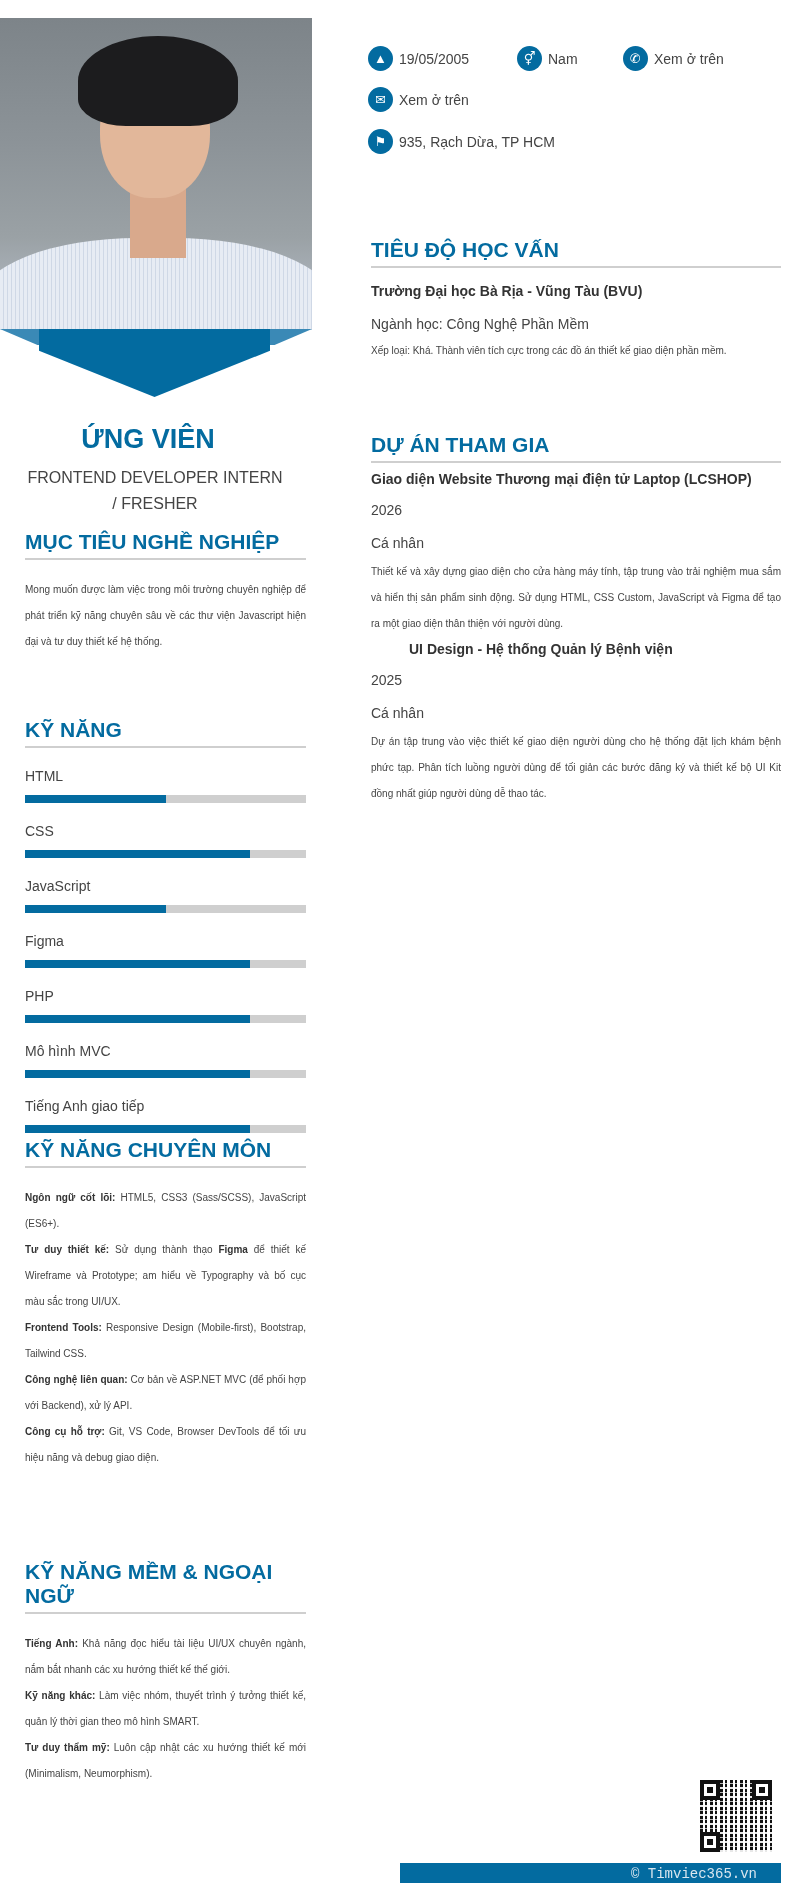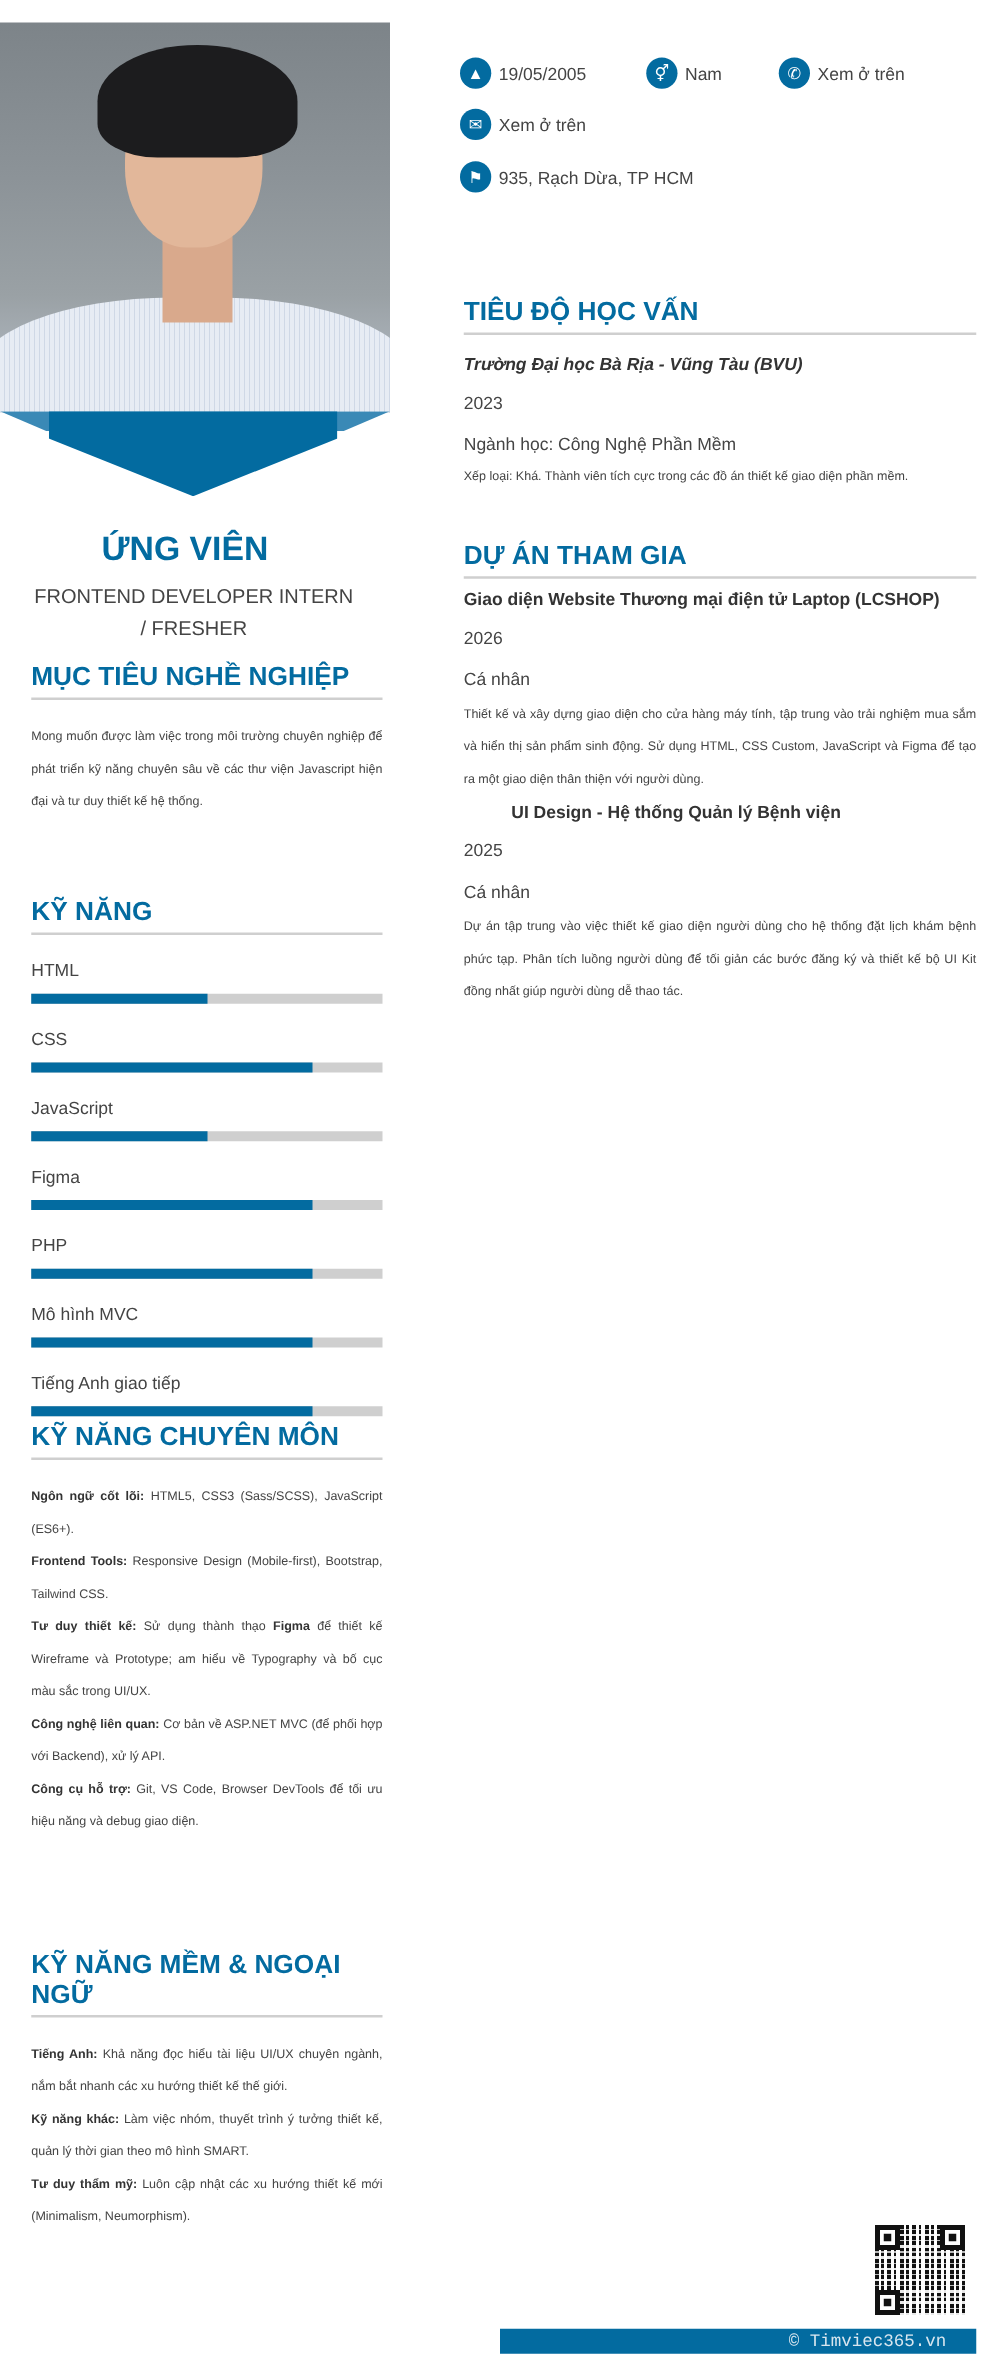--- a/index.html
+++ b/index.html
@@ -89,22 +89,22 @@
       <div class="bar">
         <div class="fill" style="width: 80%;"></div>
       </div>
     </div>
 </div>
 
 <div class="lsec" style="top:1138px;">
   <div class="sec-title">KỸ NĂNG CHUYÊN MÔN</div>
   <div id="pro-list" class="para rich" style="margin-top:17px;">
       <div><b>Ngôn ngữ cốt lõi:</b><span> HTML5, CSS3 (Sass/SCSS), JavaScript (ES6+).</span></div>
+      <div><b>Tư duy thiết kế:</b><span> Sử dụng thành thạo </span><b>Figma</b><span> để thiết kế Wireframe và Prototype; am hiểu về Typography và bố cục màu sắc trong UI/UX.</span></div>
       <div><b>Frontend Tools:</b><span> Responsive Design (Mobile-first), Bootstrap, Tailwind CSS.</span></div>
-      <div><b>Tư duy thiết kế:</b><span> Sử dụng thành thạo </span><b>Figma</b><span> để thiết kế Wireframe và Prototype; am hiểu về Typography và bố cục màu sắc trong UI/UX.</span></div>
       <div><b>Công nghệ liên quan:</b><span> Cơ bản về ASP.NET MVC (để phối hợp với Backend), xử lý API.</span></div>
       <div><b>Công cụ hỗ trợ:</b><span> Git, VS Code, Browser DevTools để tối ưu hiệu năng và debug giao diện.</span></div>
     </div>
 </div>
 
 <div class="lsec" style="top:1560px;">
   <div class="sec-title">KỸ NĂNG MỀM &amp; NGOẠI NGỮ</div>
   <div id="soft-list" class="para rich" style="margin-top:17px;">
       <div><b>Tiếng Anh:</b><span> Khả năng đọc hiểu tài liệu UI/UX chuyên ngành, nắm bắt nhanh các xu hướng thiết kế thế giới.</span></div>
       <div><b>Kỹ năng khác:</b><span> Làm việc nhóm, thuyết trình ý tưởng thiết kế, quản lý thời gian theo mô hình SMART.</span></div>
@@ -128,22 +128,21 @@
   <span class="ico">✉</span>
   <span>Xem ở trên</span>
 </div>
 <div class="info-row" style="left:368px; top:129px;">
   <span class="ico">⚑</span>
   <span>935, Rạch Dừa, TP HCM</span>
 </div>
 
 <div class="rsec" style="top:238px;">
   <div class="sec-title">TIÊU ĐỘ HỌC VẤN</div>
-  <div class="item-title" style="margin-top:15px;font-style:italic;">Trường Đại học Bà Rịa - Vũng Tàu (BVU)</div>
-  <div class="line" style="margin-top:15px;">2023</div>
+  <div class="item-title" style="margin-top:15px;">Trường Đại học Bà Rịa - Vũng Tàu (BVU)</div>
   <div class="line" style="margin-top:17px;">Ngành học: Công Nghệ Phần Mềm</div>
   <div class="para" style="margin-top:6px;">Xếp loại: Khá. Thành viên tích cực trong các đồ án thiết kế giao diện phần mềm.</div>
 </div>
 
 <div class="rsec" style="top:433px;">
   <div class="sec-title">DỰ ÁN THAM GIA</div>
   <div id="projects-list">
       <div>
         <div class="item-title" style="margin-top:8px;">Giao diện Website Thương mại điện tử Laptop (LCSHOP)</div>
         <div class="line" style="margin-top:15px;">2026</div>

